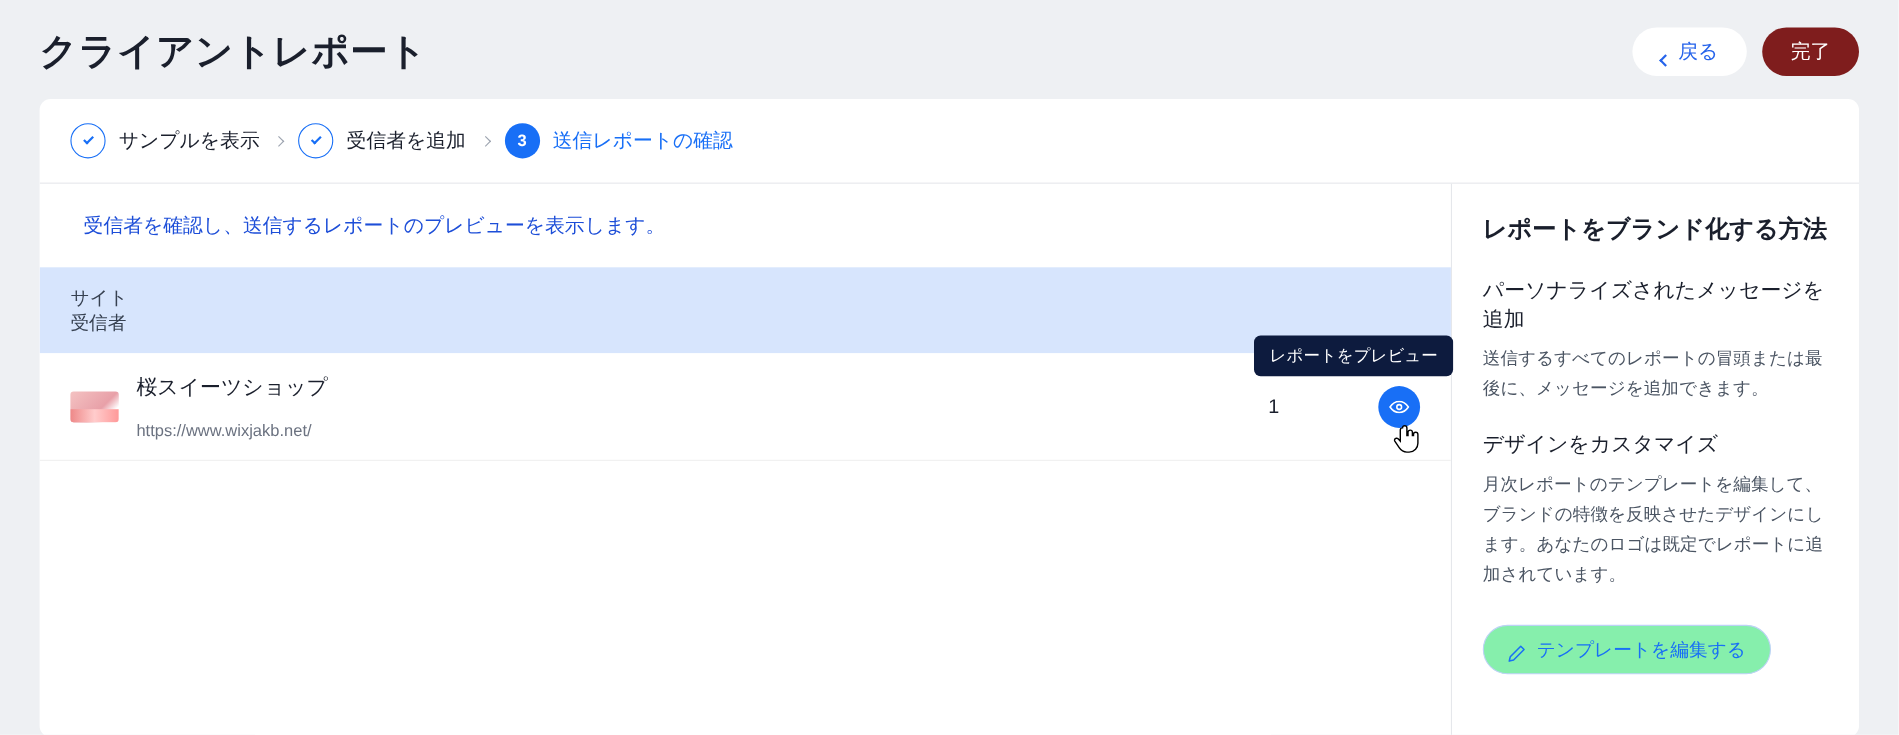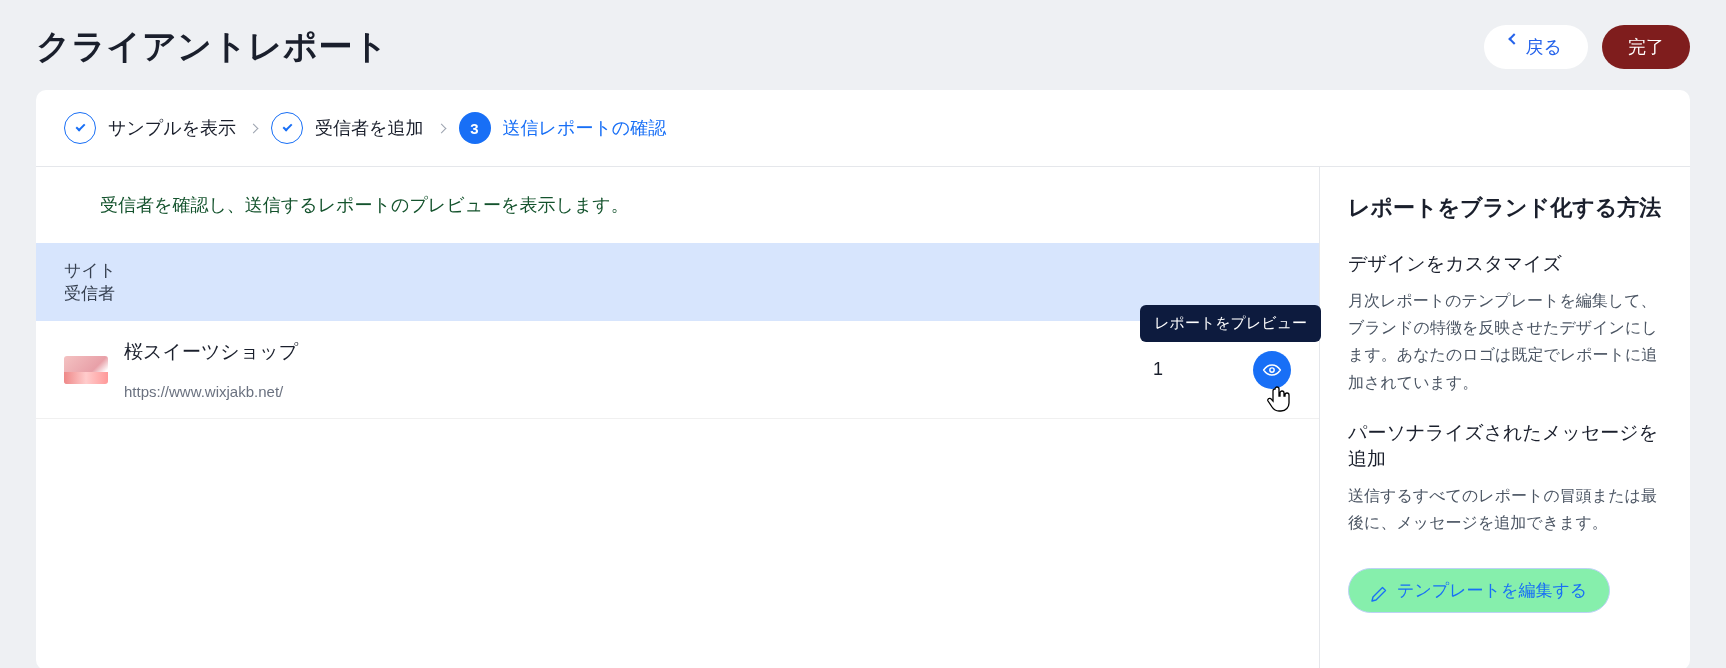--- a/index.html
+++ b/index.html
@@ -28,21 +28,21 @@
       gap: 14px;
     }
     .btn {
       border: none;
       cursor: pointer;
       border-radius: 24px;
       font-size: 18px;
       font-weight: 500;
       padding: 10px 26px;
       display: inline-flex;
-      align-items: flex-start;
+      align-items: flex-end;
       gap: 8px;
     }
     .btn-back {
       background: #fff;
       color: #2563eb;
     }
     .btn-done {
       background: #7f1d1d;
       color: #fff;
     }
@@ -120,24 +120,23 @@
     }
     .body {
       display: flex;
       flex: 1;
     }
     .main {
       flex: 1;
       border-right: 1px solid #e5e7eb;
     }
     .instruction {
-      padding: 26px 24px;
+      padding: 26px 40px;
       font-size: 18px;
-      color: #14532d;
-      margin-left: 40px;
+      color: #1d4ed8;
     }
     .table-header {
       display: flex;
       background: #d7e5fd;
       padding: 16px 28px;
       font-size: 17px;
       color: #374151;
       flex-direction: column;
     }
     .col-site { flex: 1; }
@@ -332,27 +331,27 @@
             <path d="M10 4c0-1.1.9-2 2-2s2 .9 2 2v7h1V8c0-1.1.9-2 2-2s2 .9 2 2v3h1v-1c0-1.1.9-2 2-2s2 .9 2 2v8c0 4-3 8-8 8h-2c-3 0-5-1-7-4l-4-6c-.6-1 0-2.4 1.2-2.6 1-.2 2 .3 2.5 1.2L8 16V6c0-1.1.9-2 2-2z" fill="#fff" stroke="#000" stroke-width="1.3"></path>
           </svg>
         </button>
       </div>
     </div>
 
     <div class="sidebar">
       <h2 class="sidebar-title">レポートをブランド化する方法</h2>
 
       <div class="sidebar-section">
+        <h3 class="section-heading">パーソナライズされたメッセージを追加</h3>
+        <p class="section-body">送信するすべてのレポートの冒頭または最後に、メッセージを追加できます。</p>
+      </div>
+
+      <div class="sidebar-section">
         <h3 class="section-heading">デザインをカスタマイズ</h3>
         <p class="section-body">月次レポートのテンプレートを編集して、ブランドの特徴を反映させたデザインにします。あなたのロゴは既定でレポートに追加されています。</p>
-      </div>
-
-      <div class="sidebar-section">
-        <h3 class="section-heading">パーソナライズされたメッセージを追加</h3>
-        <p class="section-body">送信するすべてのレポートの冒頭または最後に、メッセージを追加できます。</p>
       </div>
 
       <button class="edit-template-btn">
         <svg class="pencil" viewBox="0 0 16 16">
           <path d="M11.5 1.5l3 3L5 14l-4 1 1-4 9.5-9.5z" fill="none" stroke="#186ff6" stroke-width="1.4" stroke-linejoin="round"></path>
         </svg>
         <span>テンプレートを編集する</span>
       </button>
     </div>
   </div>

